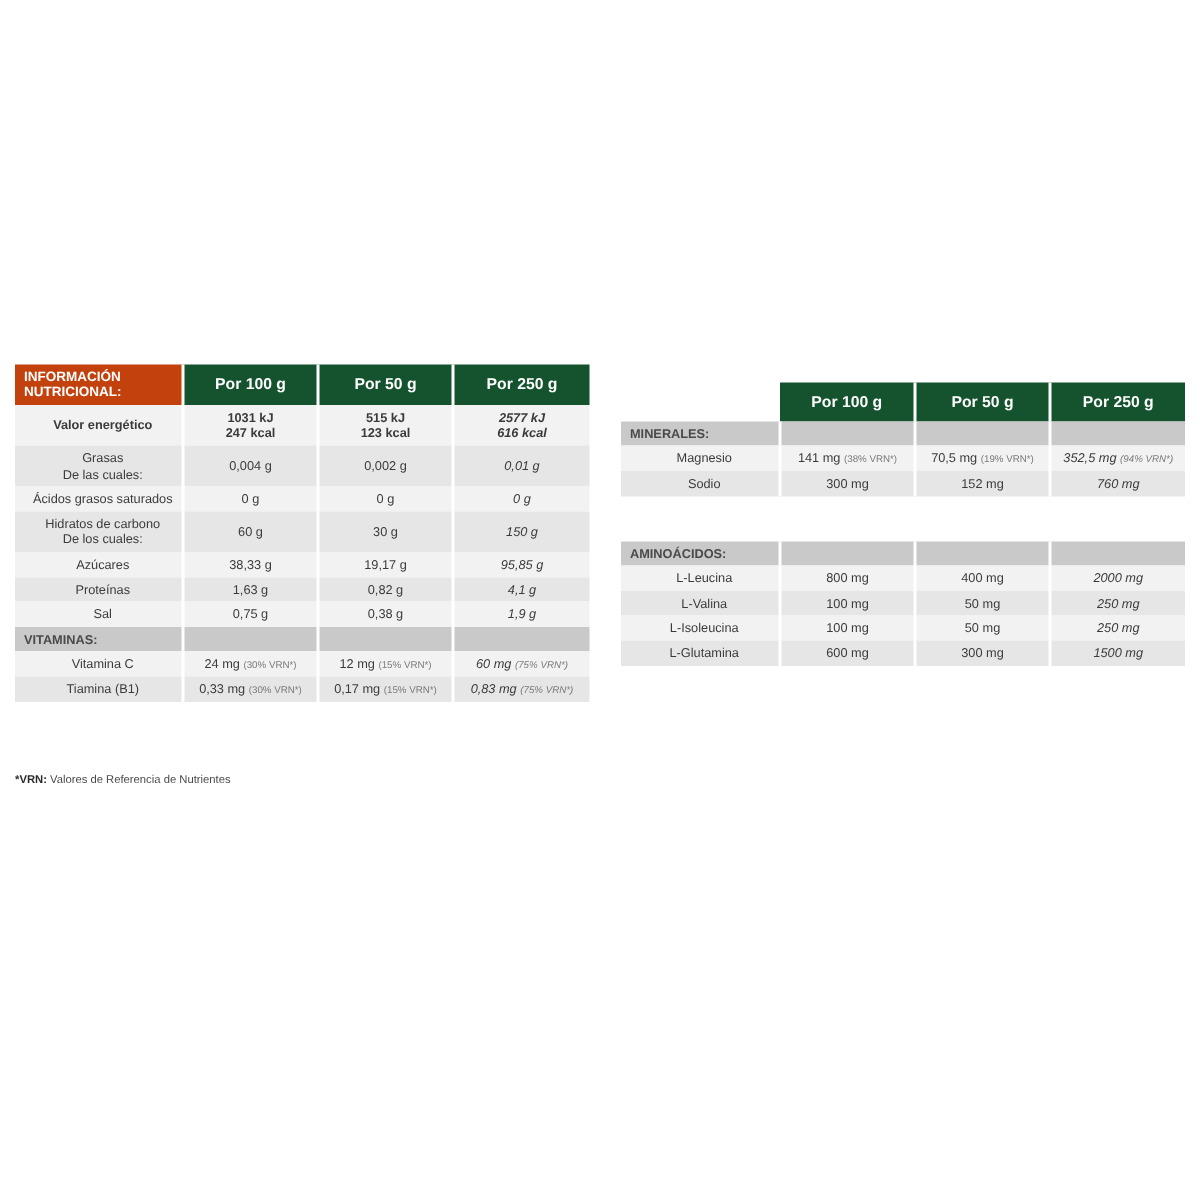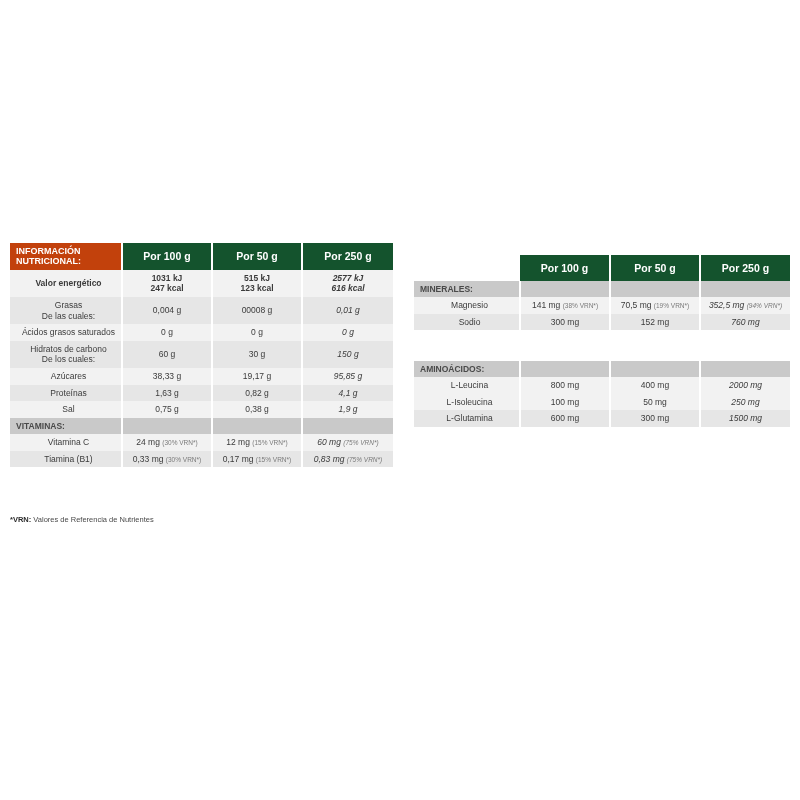--- a/index.html
+++ b/index.html
@@ -154,21 +154,21 @@
 247 kcal</td>
       <td class="val" style="white-space:pre-line">515 kJ
 123 kcal</td>
       <td class="val last" style="white-space:pre-line">2577 kJ
 616 kcal</td>
     </tr>
     <tr class="row-b">
       <td class="lbl" style="white-space:pre-line">Grasas
 De las cuales:</td>
       <td class="val">0,004 g</td>
-      <td class="val">00008 g</td>
+      <td class="val">0,002 g</td>
       <td class="val last">0,01 g</td>
     </tr>
     <tr class="row-a">
       <td class="lbl">Ácidos grasos saturados</td>
       <td class="val">0 g</td>
       <td class="val">0 g</td>
       <td class="val last">0 g</td>
     </tr>
     <tr class="row-b">
       <td class="lbl" style="white-space:pre-line">Hidratos de carbono
@@ -266,20 +266,26 @@
       <td></td>
       <td></td>
       <td class="plain"></td>
     </tr>
     <tr class="row-a">
       <td class="lbl">L-Leucina</td>
       <td class="val">800 mg</td>
       <td class="val">400 mg</td>
       <td class="val last">2000 mg</td>
     </tr>
+    <tr class="row-b">
+      <td class="lbl">L-Valina</td>
+      <td class="val">100 mg</td>
+      <td class="val">50 mg</td>
+      <td class="val last">250 mg</td>
+    </tr>
     <tr class="row-a">
       <td class="lbl">L-Isoleucina</td>
       <td class="val">100 mg</td>
       <td class="val">50 mg</td>
       <td class="val last">250 mg</td>
     </tr>
     <tr class="row-b">
       <td class="lbl">L-Glutamina</td>
       <td class="val">600 mg</td>
       <td class="val">300 mg</td>

